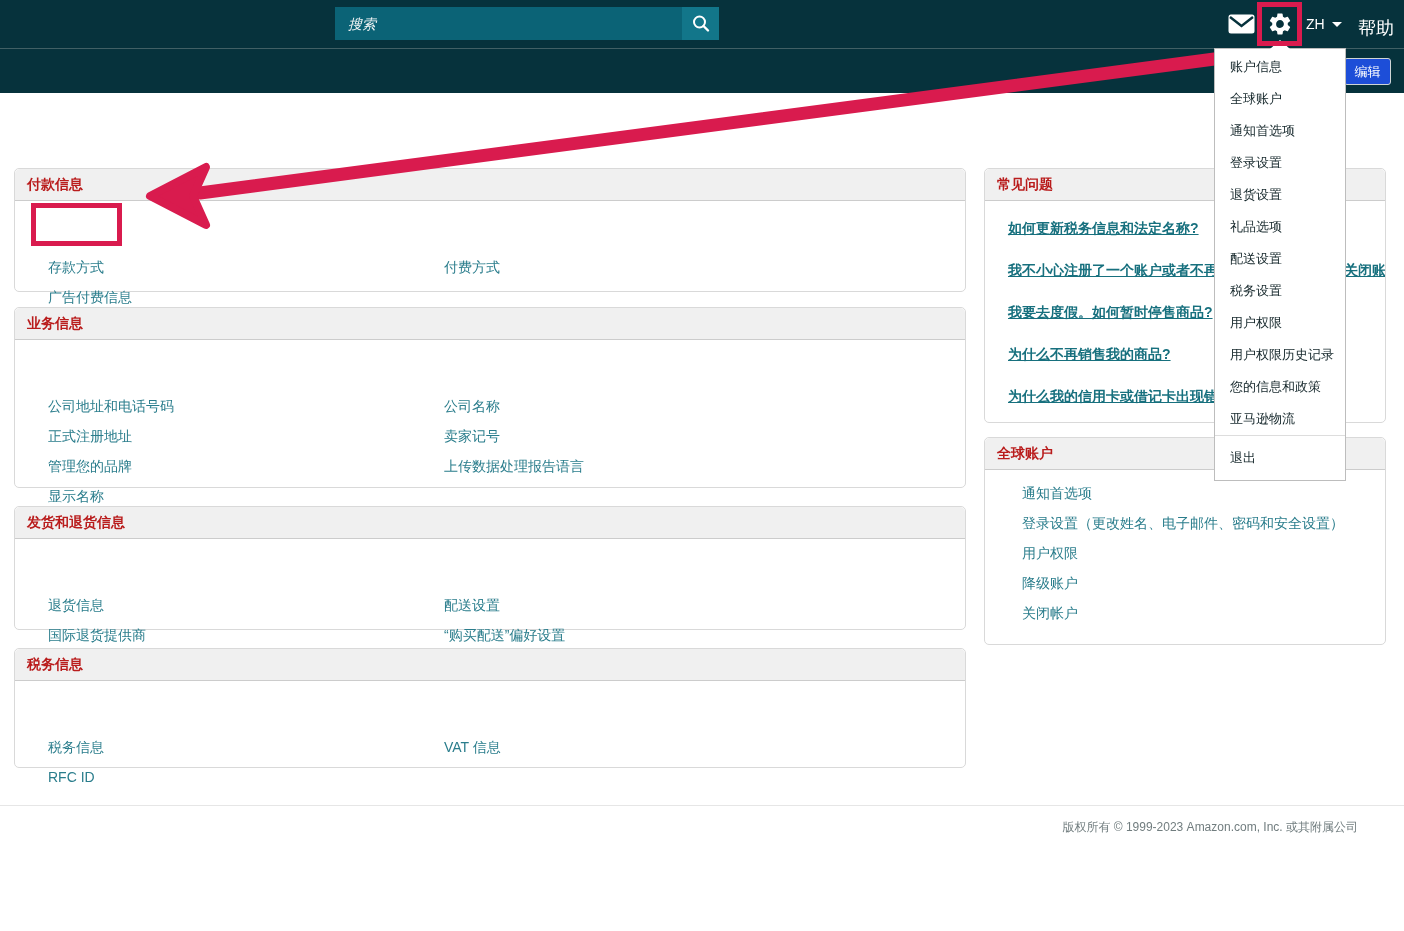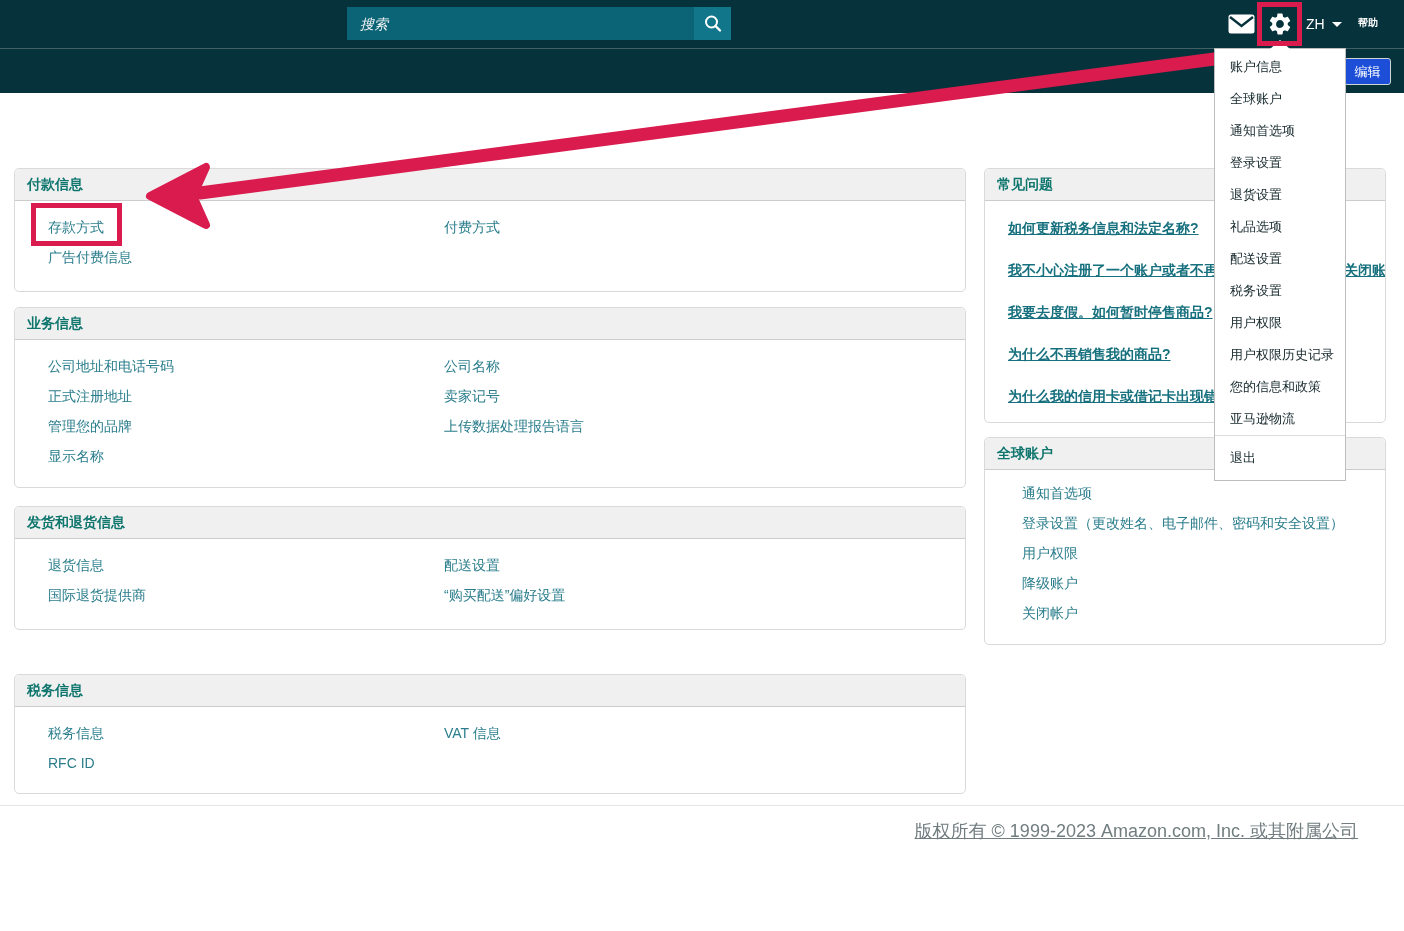--- a/index.html
+++ b/index.html
@@ -4,37 +4,37 @@
 <style>
   html,body{margin:0;padding:0;}
   body{
     width:1404px;height:931px;position:relative;overflow:hidden;
     background:#ffffff;
     font-family:"Liberation Sans","DejaVu Sans",sans-serif;
     color:#111;
   }
   
   .topbar{position:absolute;left:0;top:0;width:1404px;height:48px;background:#06323c;z-index:6;}
-  .searchwrap{position:absolute;left:347px;top:7px;height:26px;display:flex;z-index:7;border-radius:8px;}
+  .searchwrap{position:absolute;left:335px;top:7px;height:26px;display:flex;z-index:7;border-radius:8px;}
   .search-input{
     width:347px;height:33px;background:#0b6376;border:none;outline:none;
     color:#fff;padding:0 0 0 13px;font-size:14px;font-style:italic;box-sizing:border-box;
     font-family:"Liberation Sans","DejaVu Sans",sans-serif;
   }
   .search-input::placeholder{color:#f2f5f5;font-style:italic;opacity:1;}
   .search-btn{
     width:37px;height:33px;background:#12768a;border:none;cursor:pointer;
     display:flex;align-items:center;justify-content:center;padding:0;
   }
   .top-icon{position:absolute;z-index:7;display:flex;align-items:center;justify-content:center;cursor:pointer;}
   #mail{left:1228px;top:14px;width:27px;height:20px;}
   #gear{left:1267px;top:11px;width:26px;height:26px;}
   .lang{position:absolute;left:1306px;top:14px;z-index:7;color:#fff;font-size:14px;font-weight:normal;display:flex;align-items:center;gap:7px;cursor:pointer;height:20px;}
   .caret-down{width:0;height:0;border-left:5px solid transparent;border-right:5px solid transparent;border-top:5px solid #fff;display:inline-block;}
-  .help{position:absolute;left:1358px;top:16px;z-index:7;color:#fff;font-size:10px;font-weight:bold;cursor:pointer;}
+  .help{position:absolute;left:1358px;top:16px;z-index:7;color:#fff;font-size:18px;font-weight:normal;cursor:pointer;}
   
   .subbar{position:absolute;left:0;top:48px;width:1404px;height:45px;background:#06323c;border-top:1px solid #416065;box-sizing:border-box;z-index:5;}
   .edit-btn{
     position:absolute;left:1344px;top:58px;width:47px;height:27px;z-index:6;
     background:#1d4ed8;border:1px solid #cfd5d5;border-radius:3px;color:#fff;
     font-size:13px;cursor:pointer;font-family:inherit;
   }
   
   .dropdown{
     position:absolute;left:1214px;top:48px;width:132px;z-index:20;
@@ -48,29 +48,29 @@
   .menu-item, .menu-items a{
     display:block;height:32px;line-height:32px;padding-left:15px;
     font-size:13px;color:#15272b;text-decoration:none;cursor:pointer;white-space:nowrap;
   }
   .menu-divider{border-top:1px solid #dddddd;margin:0;}
   .signout{height:44px;line-height:44px;}
   
   .panel{position:absolute;background:#fff;border:1px solid #d9d9d9;border-radius:5px;box-sizing:border-box;z-index:1;}
   .panel-h{
     height:31px;line-height:30px;background:#f0f0f0;border-bottom:1px solid #cccccc;
-    font-size:14px;font-weight:bold;color:#0f766e;padding-left:12px;border-radius:5px 5px 0 0;
+    font-size:14px;font-weight:bold;color:#b91c1c;padding-left:12px;border-radius:5px 5px 0 0;
   }
   #p-payment {left:14px; top:168px; width:952px; height:124px;}
   #p-business{left:14px; top:307px; width:952px; height:181px;}
   #p-shipping{left:14px; top:506px; width:952px; height:124px;}
-  #p-tax     {left:14px; top:674px; width:952px; height:120px;}
+  #p-tax     {left:14px; top:648px; width:952px; height:120px;}
   #p-faq     {left:984px;top:168px; width:402px; height:255px;}
   #p-account {left:984px;top:437px; width:402px; height:208px;}
-  .grid2{display:grid;grid-template-columns:396px auto;padding:11px 0 0 33px;}
+  .grid2{display:grid;grid-template-columns:396px auto;padding:11px 0 0 33px;margin-top:40px;}
   .grid2 a{
     height:30px;line-height:30px;font-size:14px;color:#2a7d8c;text-decoration:none;
     cursor:pointer;width:max-content;white-space:nowrap;
   }
   .faq-list{padding:6px 0 0 23px;overflow:hidden;}
   .faq-list a{
     display:block;height:42px;line-height:42px;font-size:14px;font-weight:bold;
     color:#17707e;text-decoration:underline;white-space:nowrap;cursor:pointer;
   }
   .acct-list{padding:8px 0 0 37px;}
@@ -78,21 +78,21 @@
     display:block;height:30px;line-height:30px;font-size:14px;color:#2a7d8c;
     text-decoration:none;white-space:nowrap;cursor:pointer;
   }
   
   .redbox{position:absolute;border:5px solid #d91b4e;box-sizing:border-box;pointer-events:none;}
   #redbox-gear{left:1257px;top:2px;width:45px;height:44px;z-index:30;}
   #redbox-deposit{left:31px;top:203px;width:91px;height:43px;z-index:15;}
   #arrow-overlay{position:absolute;left:0;top:0;width:1404px;height:931px;z-index:12;pointer-events:none;}
   
   .footer-sep{position:absolute;left:0;top:805px;width:1404px;border-top:1px solid #e6e6e6;}
-  .footer-text{position:absolute;right:46px;top:819px;font-size:18px;color:#717d7f;text-decoration:underline;}
+  .footer-text{position:absolute;right:46px;top:819px;font-size:12px;color:#717d7f;}
 </style>
 </head>
 <body>
 
 <div class="topbar">
   <div class="searchwrap">
     <input class="search-input" type="text" placeholder="搜索" style="">
     <button class="search-btn">
       <span style="display:flex;">
         <svg width="22" height="22" viewBox="0 0 22 22">

